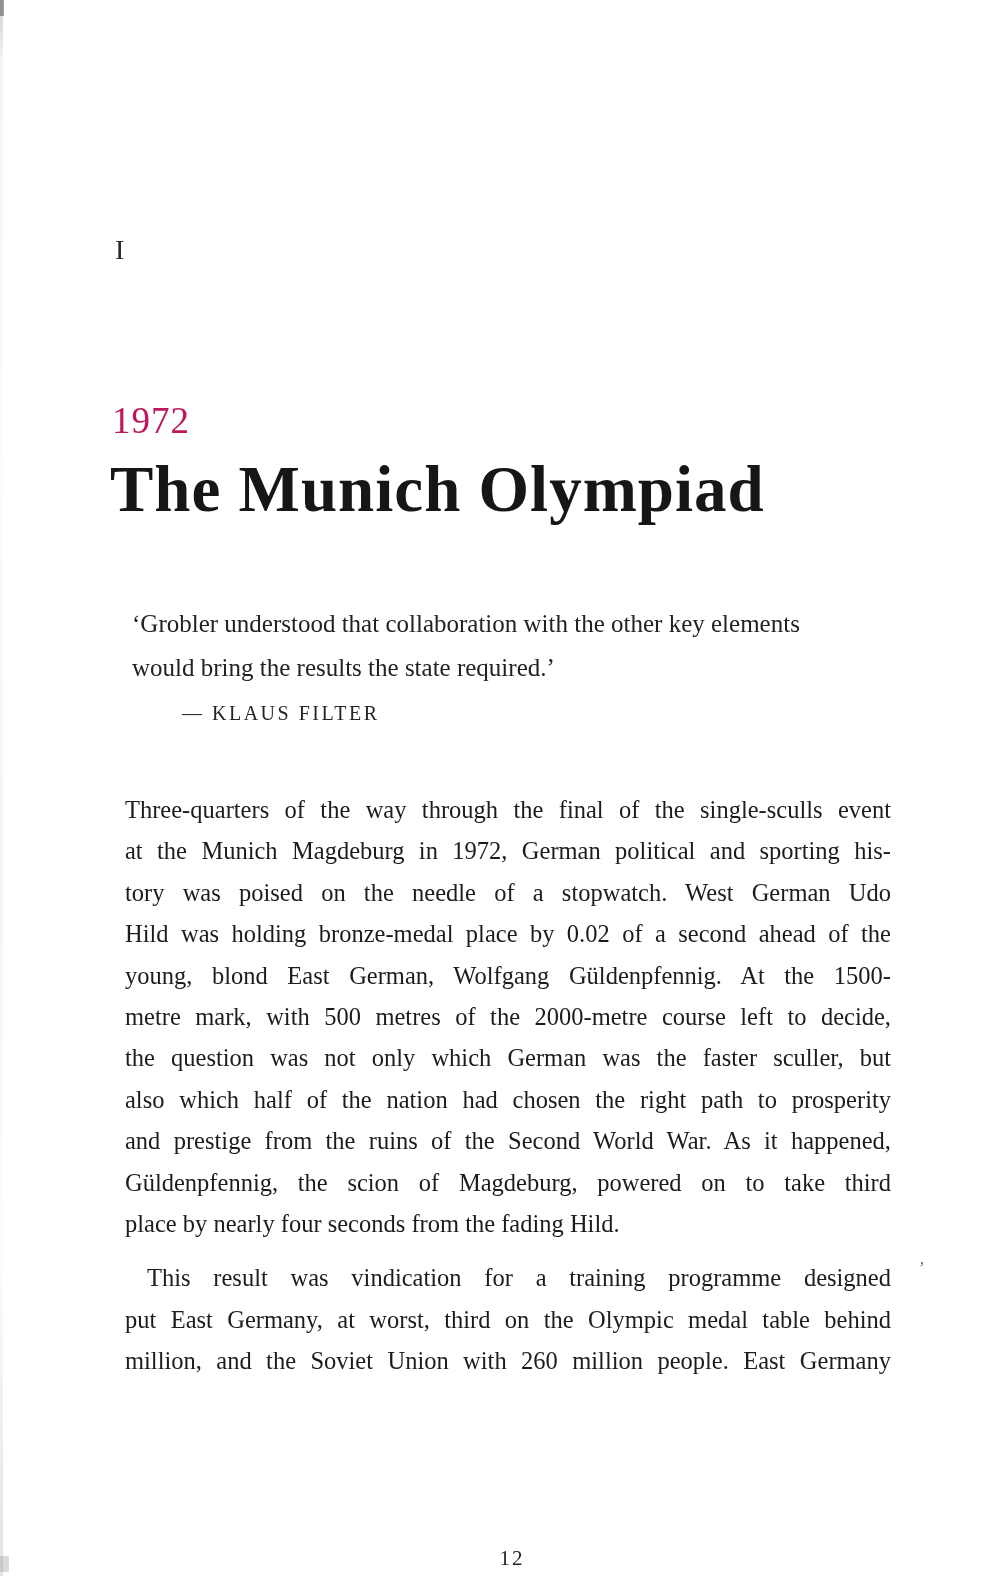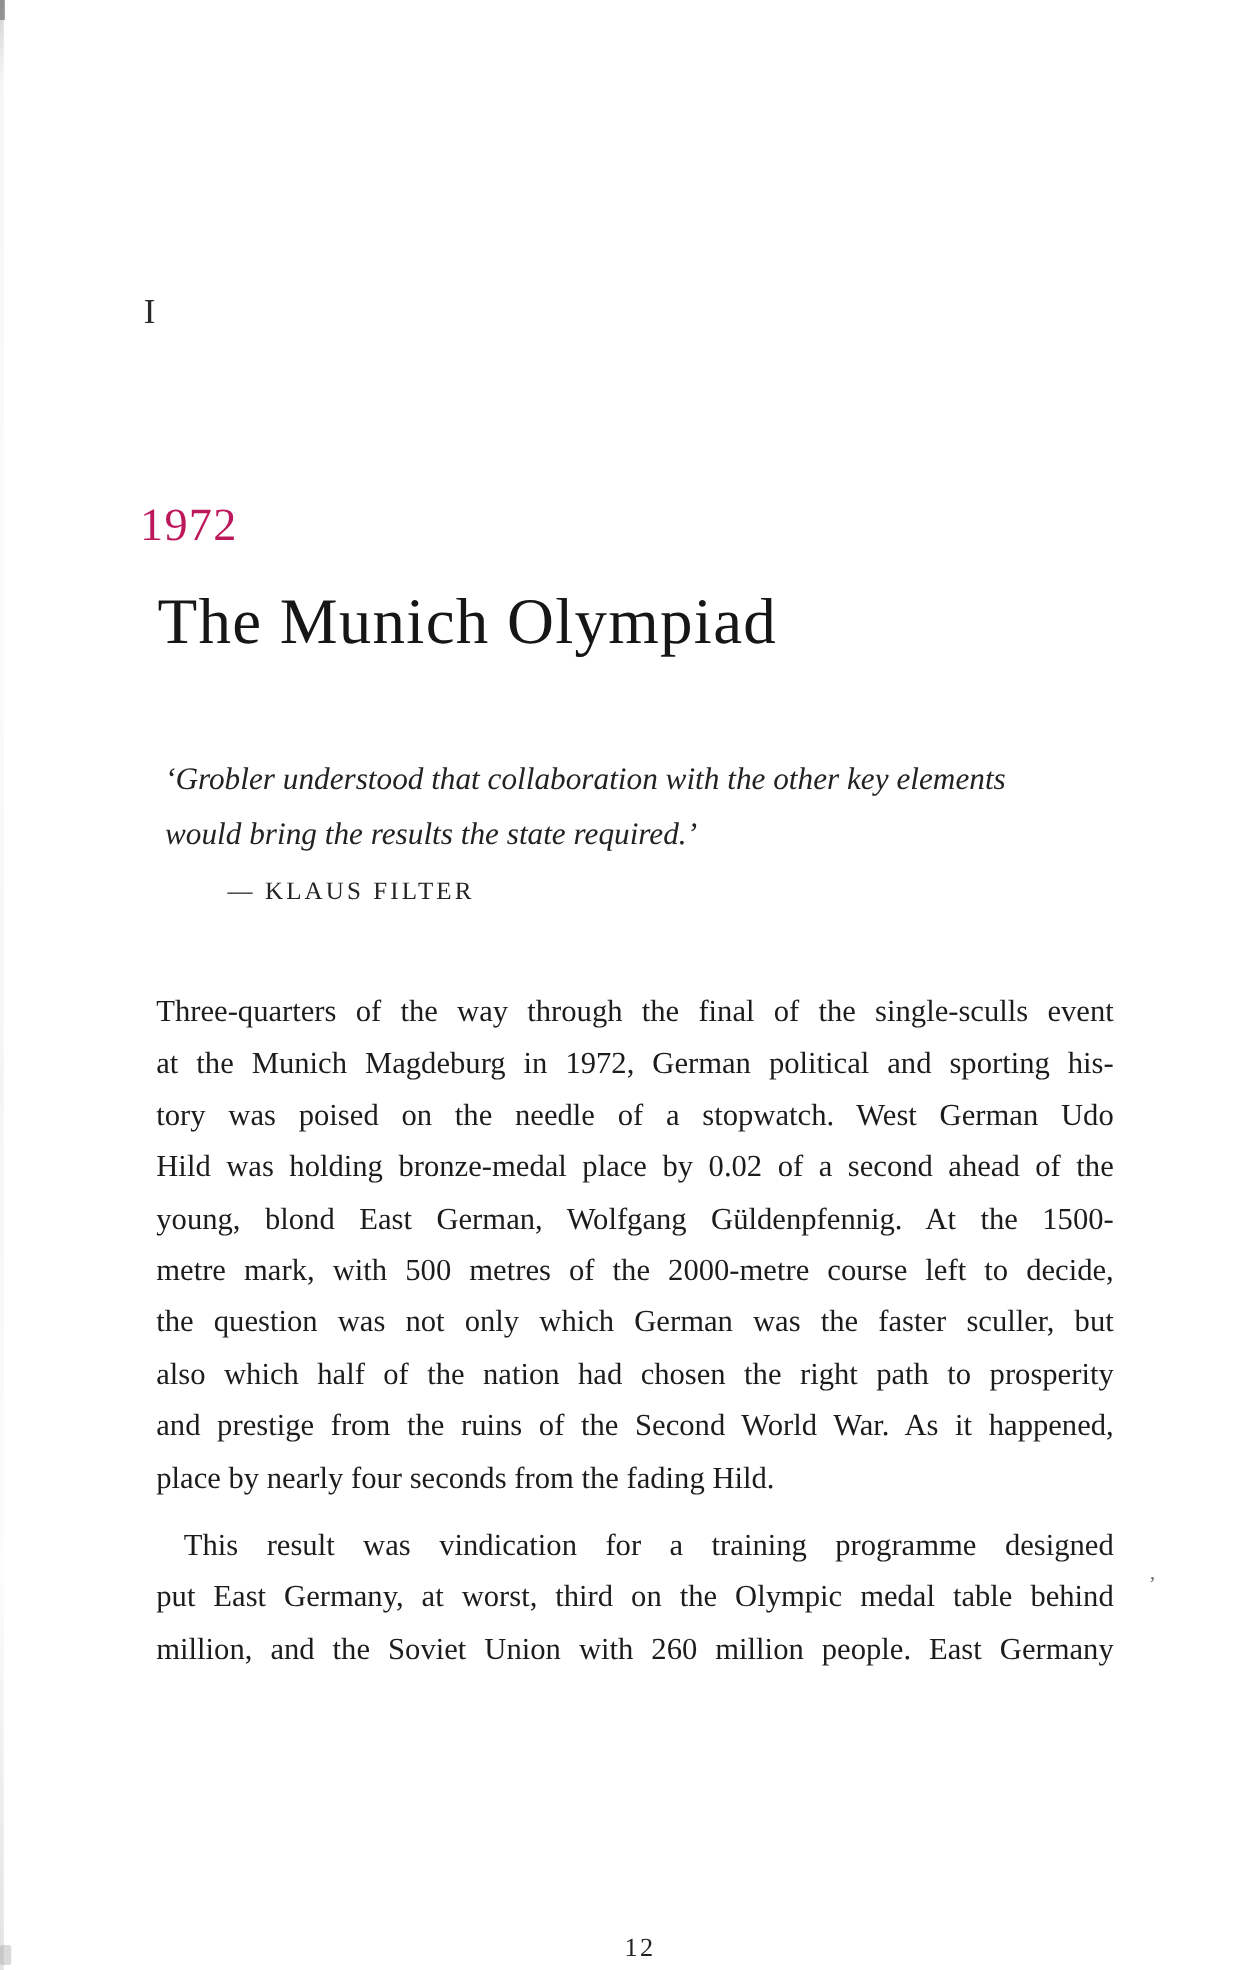--- a/index.html
+++ b/index.html
@@ -60,35 +60,34 @@
   .chapter-year {
     position: absolute;
     left: 112px; top: 399px;
     font-size: 37px;
     letter-spacing: 1px;
     color: #be185d;
   }
   .chapter-title {
     position: absolute;
     left: 110px; top: 452px;
-    margin: 16px;
-    font-size: 52px;
-    font-weight: normal;
+    margin: 0;
+    font-size: 65px;
+    font-weight: bold;
     letter-spacing: 1px;
     color: #161616;
     white-space: nowrap;
   }
 
   .epigraph {
     position: absolute;
     left: 132px; top: 602px;
     width: 760px;
   }
   .quote-line {
-    font-style: italic;
     font-size: 25px;
     line-height: 44px;
     color: #222222;
     white-space: nowrap;
   }
   .attribution {
     margin-top: 12px;
     padding-left: 50px;
     font-size: 20px;
     letter-spacing: 2.5px;
@@ -153,20 +152,21 @@
       <div class="paragraph">
         <div class="line">Three-quarters of the way through the final of the single-sculls event</div>
         <div class="line">at the Munich Magdeburg in 1972, German political and sporting his-</div>
         <div class="line">tory was poised on the needle of a stopwatch. West German Udo</div>
         <div class="line">Hild was holding bronze-medal place by 0.02 of a second ahead of the</div>
         <div class="line">young, blond East German, Wolfgang Güldenpfennig. At the 1500-</div>
         <div class="line">metre mark, with 500 metres of the 2000-metre course left to decide,</div>
         <div class="line">the question was not only which German was the faster sculler, but</div>
         <div class="line">also which half of the nation had chosen the right path to prosperity</div>
         <div class="line">and prestige from the ruins of the Second World War. As it happened,</div>
+        <div class="line">Güldenpfennig, the scion of Magdeburg, powered on to take third</div>
         <div class="line last-ragged">place by nearly four seconds from the fading Hild.</div>
       </div>
       <div class="paragraph">
         <div class="line first-indent">This result was vindication for a training programme designed</div>
         <div class="line">put East Germany, at worst, third on the Olympic medal table behind</div>
         <div class="line">million, and the Soviet Union with 260 million people. East Germany</div>
       </div>
     </div>
 
   <div class="page-number">12</div>

